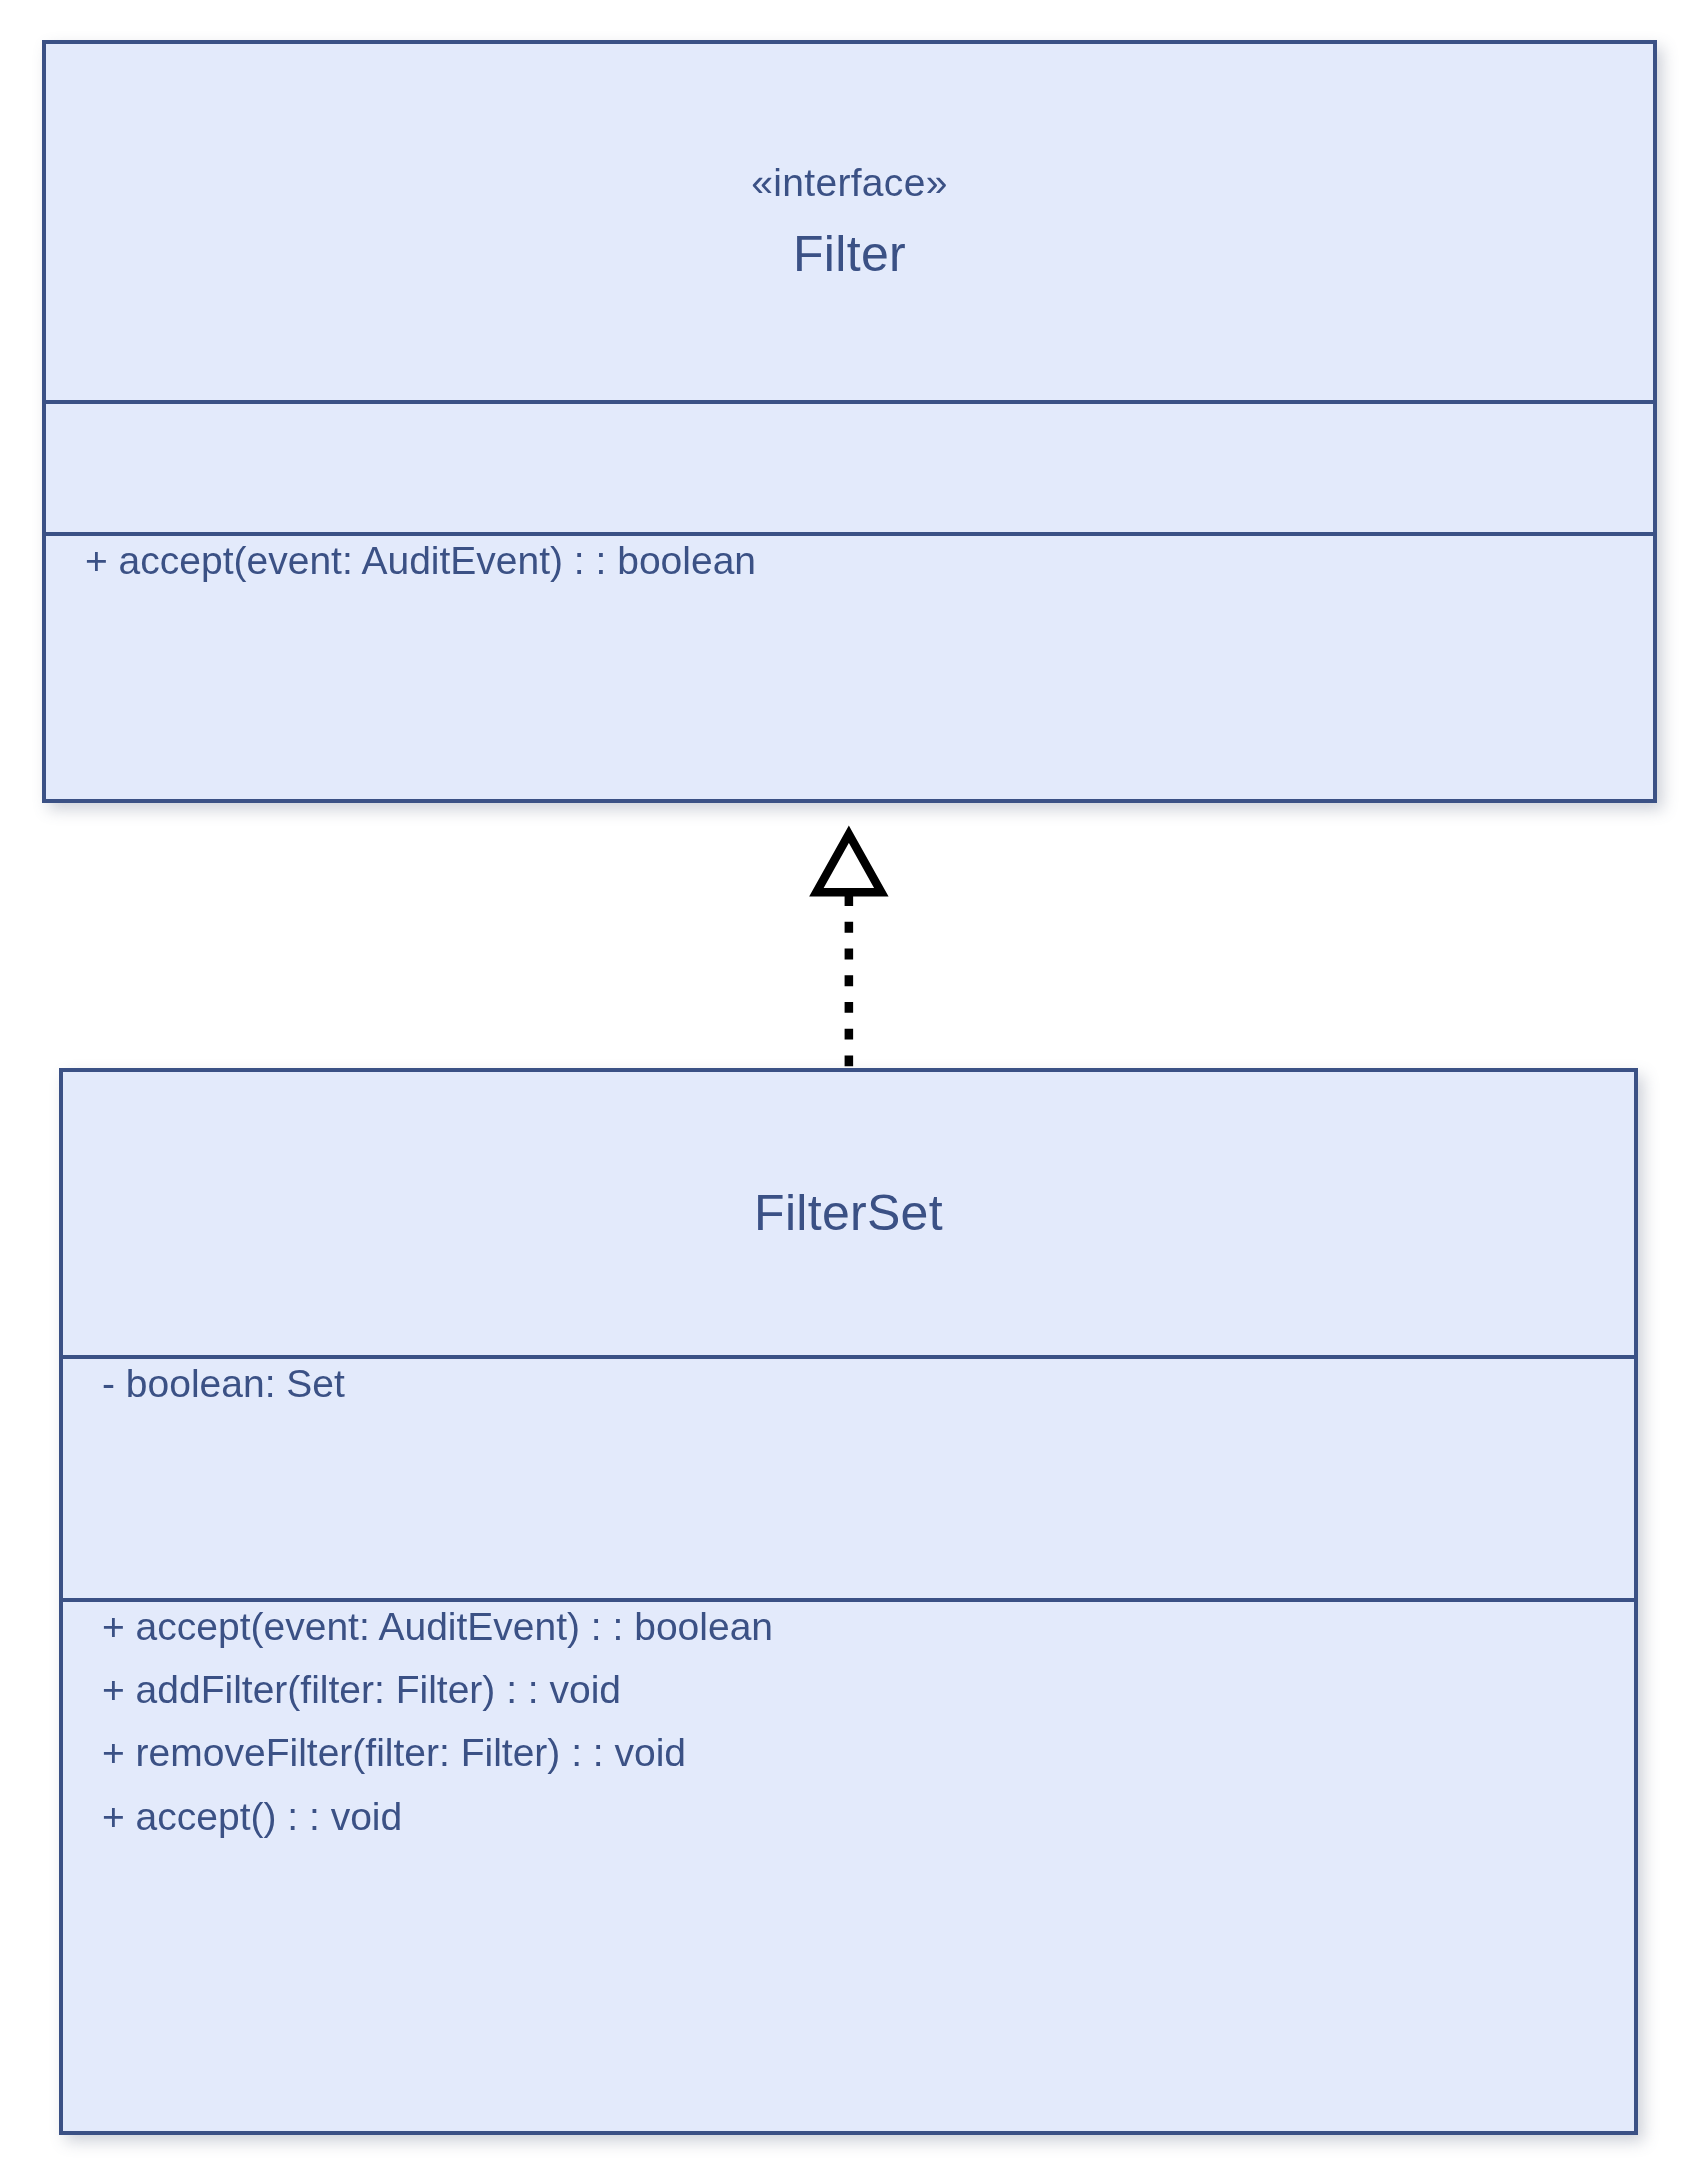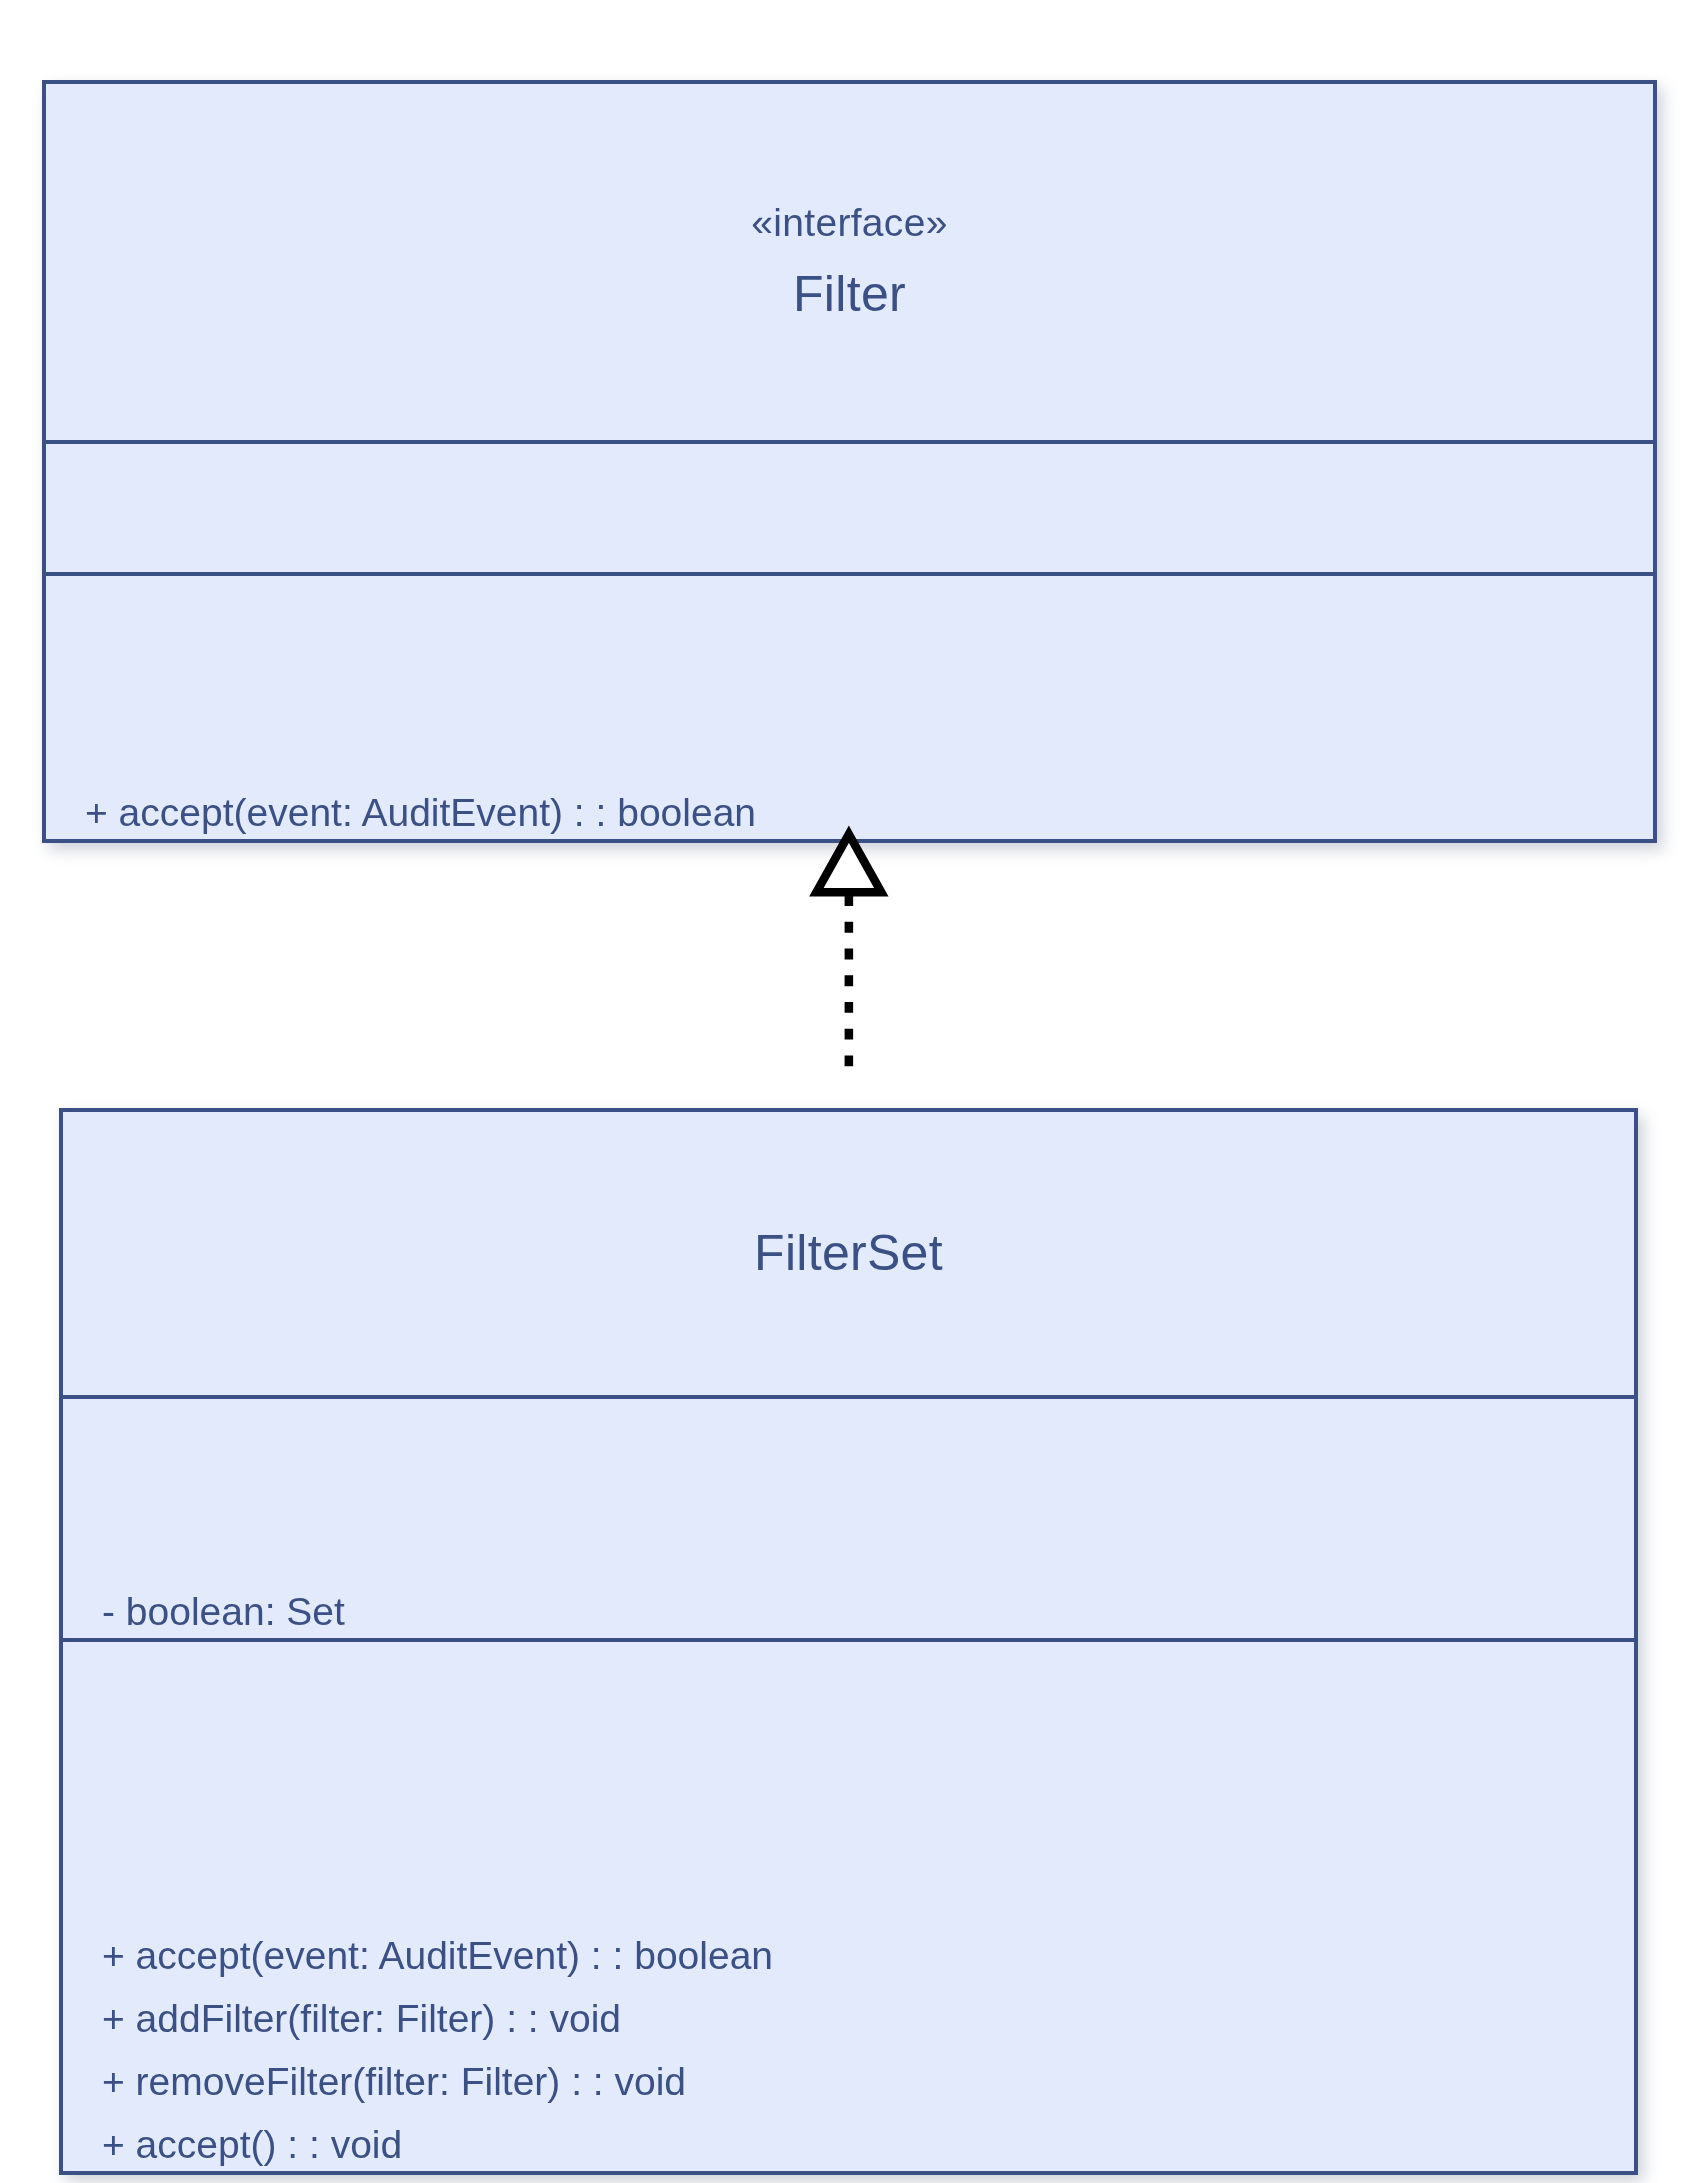--- a/index.html
+++ b/index.html
@@ -25,29 +25,28 @@
 
   
   .uml-class {
     position: absolute;
     box-sizing: border-box;
     background: #e3eafb;
     border: 4px solid #3b5185;
     box-shadow: 5.7px 6.8px 15px rgba(90, 100, 125, 0.30);
     display: flex;
     flex-direction: column;
-    margin-top: 40px;
   }
 
   .uml-compartment {
     box-sizing: border-box;
     position: relative;
     display: flex;
     flex-direction: column;
-    justify-content: flex-end;
+    justify-content: flex-start;
   }
   .uml-compartment + .uml-compartment {
     border-top: 4px solid #3b5185;
   }
 
   
   .uml-header {
     align-items: center;
     justify-content: center;
     text-align: center;

